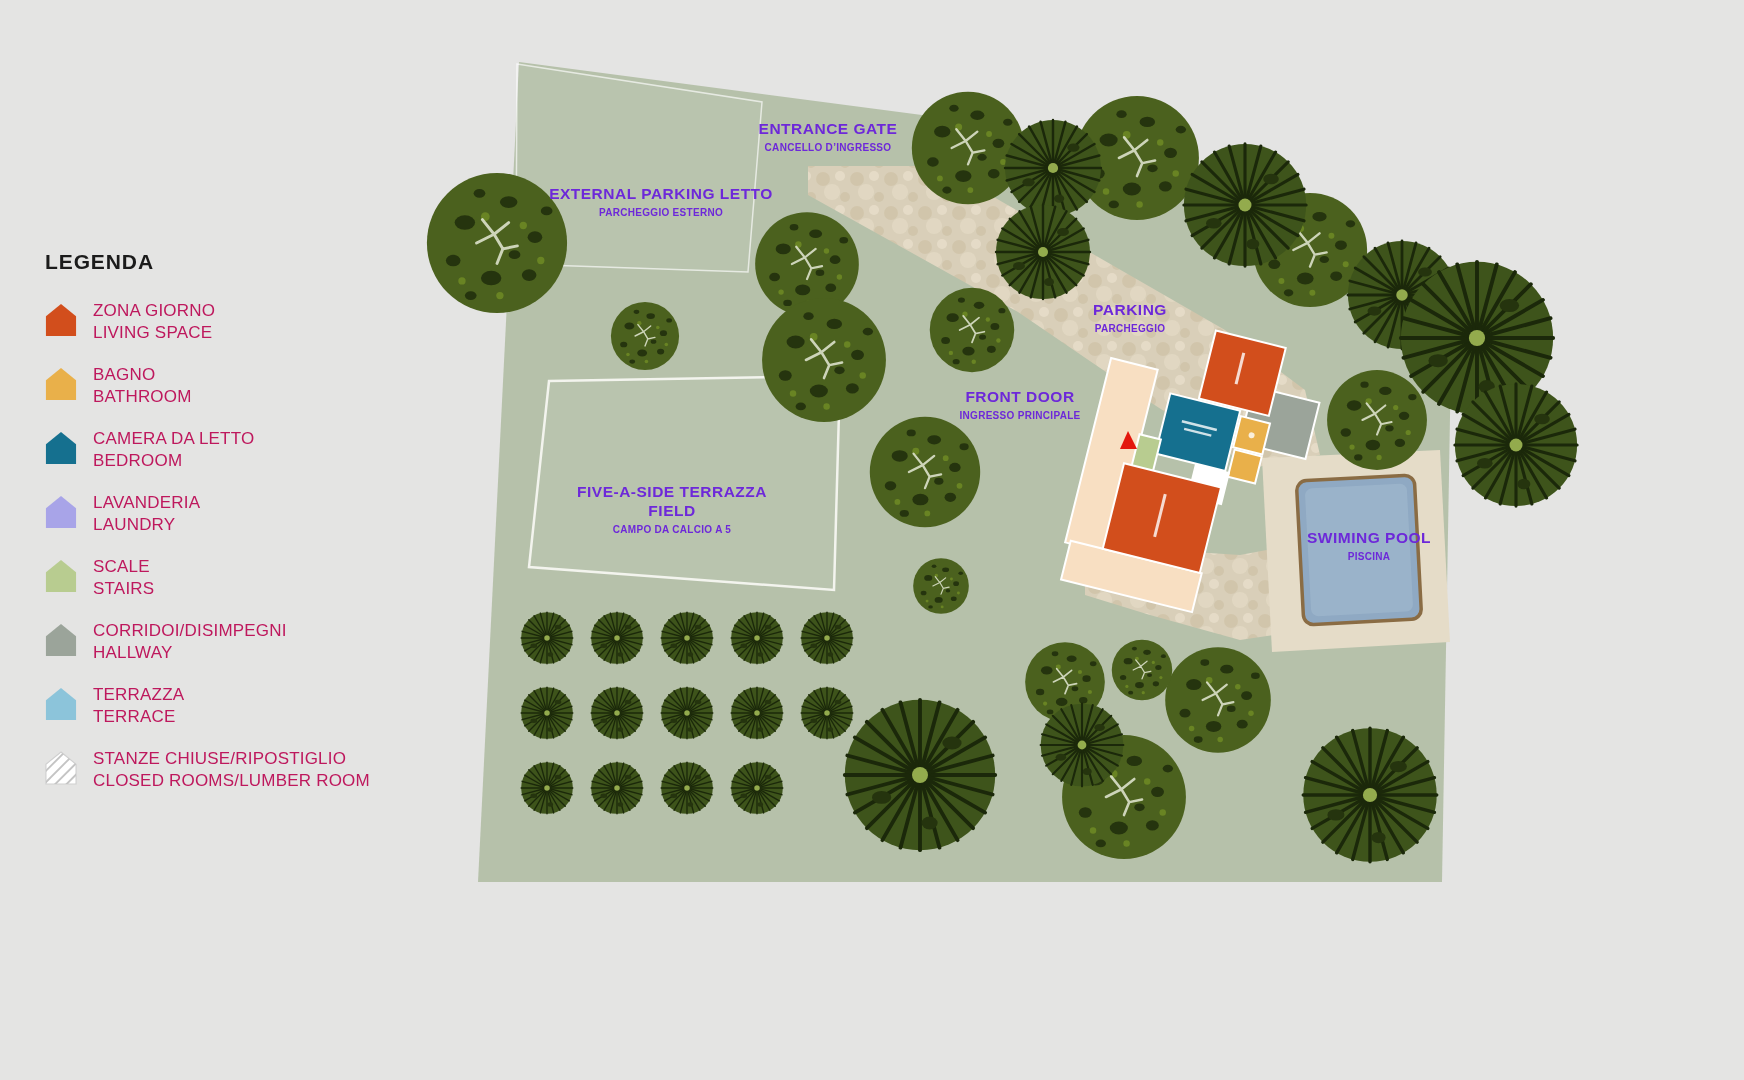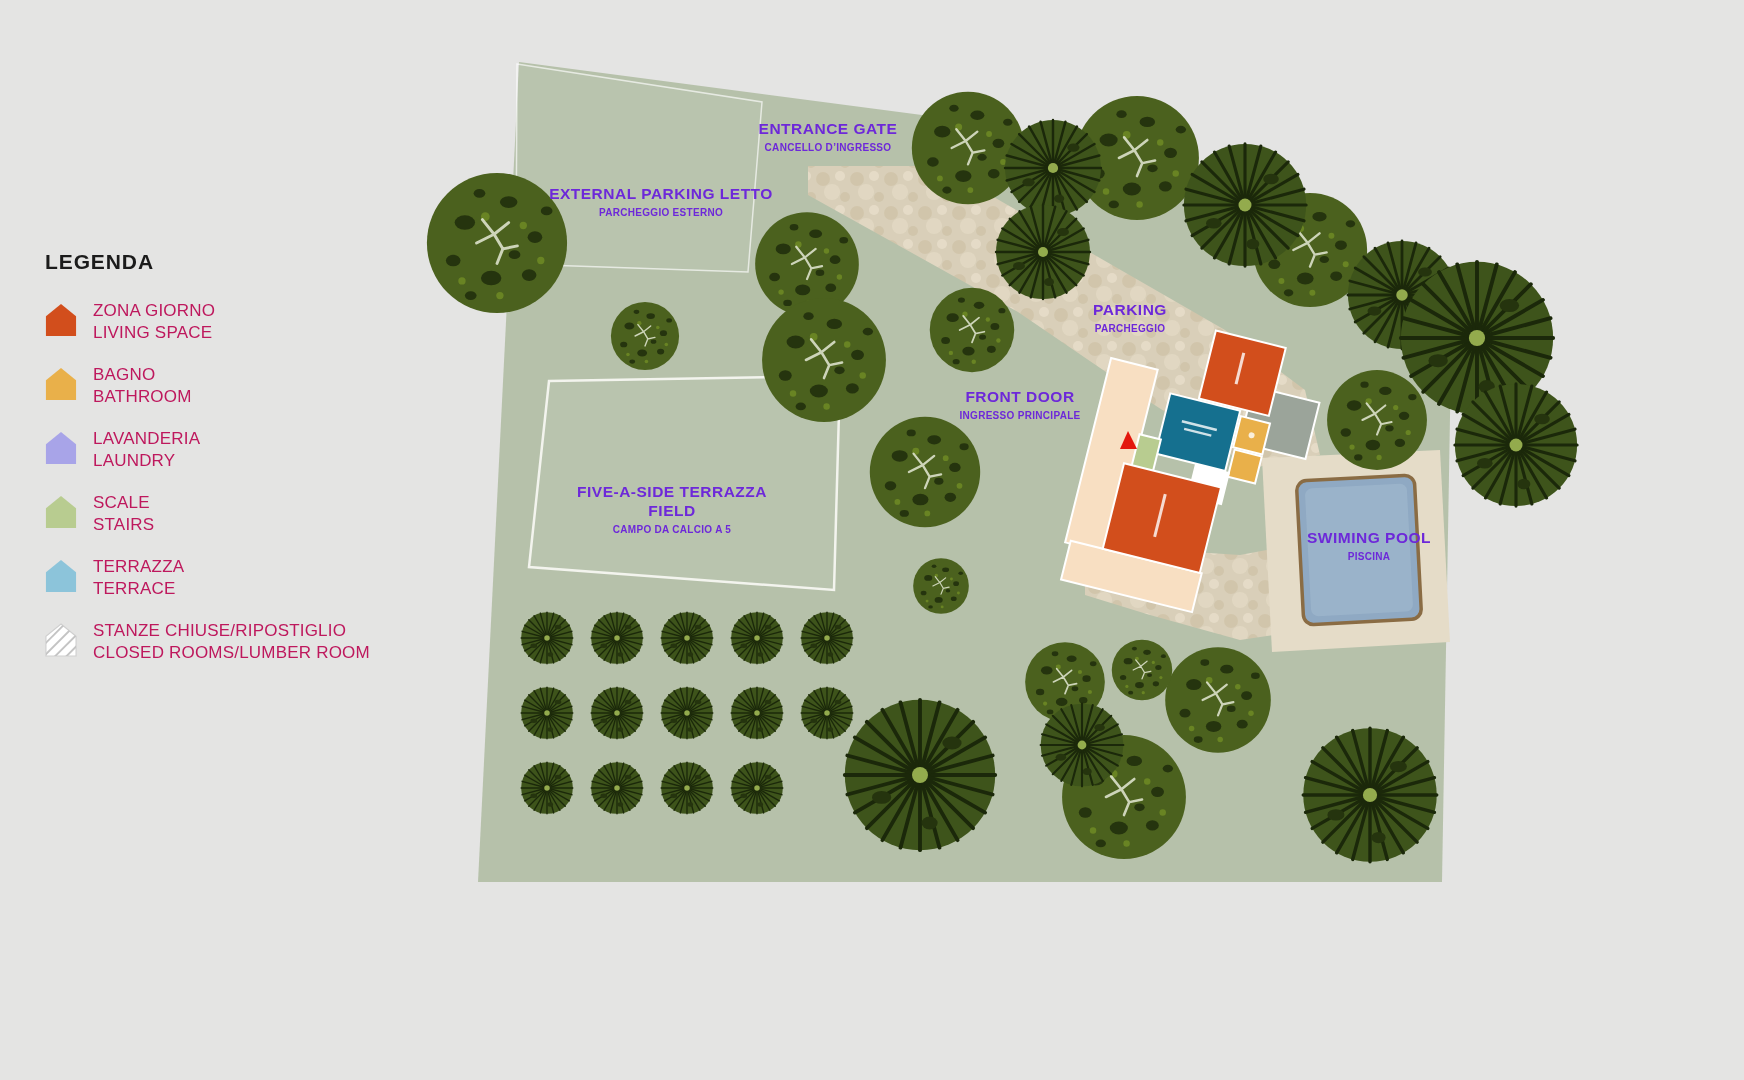--- a/index.html
+++ b/index.html
@@ -223,20 +223,29 @@
     <div class="legend-item">
       <svg class="licon" viewBox="0 0 34 36">
         <polygon points="17,1 33,14 33,35 1,35 1,14" fill="#e9b04a"></polygon>
       </svg>
       <div class="ltext">
         <div>BAGNO</div>
         <div>BATHROOM</div>
       </div>
     </div>
 
+    <div class="legend-item">
+      <svg class="licon" viewBox="0 0 34 36">
+        <polygon points="17,1 33,14 33,35 1,35 1,14" fill="#15708f"></polygon>
+      </svg>
+      <div class="ltext">
+        <div>CAMERA DA LETTO</div>
+        <div>BEDROOM</div>
+      </div>
+    </div>
 
     <div class="legend-item">
       <svg class="licon" viewBox="0 0 34 36">
         <polygon points="17,1 33,14 33,35 1,35 1,14" fill="#a8a4e8"></polygon>
       </svg>
       <div class="ltext">
         <div>LAVANDERIA</div>
         <div>LAUNDRY</div>
       </div>
     </div>
@@ -244,20 +253,29 @@
     <div class="legend-item">
       <svg class="licon" viewBox="0 0 34 36">
         <polygon points="17,1 33,14 33,35 1,35 1,14" fill="#b8cc90"></polygon>
       </svg>
       <div class="ltext">
         <div>SCALE</div>
         <div>STAIRS</div>
       </div>
     </div>
 
+    <div class="legend-item">
+      <svg class="licon" viewBox="0 0 34 36">
+        <polygon points="17,1 33,14 33,35 1,35 1,14" fill="#9ba49a"></polygon>
+      </svg>
+      <div class="ltext">
+        <div>CORRIDOI/DISIMPEGNI</div>
+        <div>HALLWAY</div>
+      </div>
+    </div>
 
 
     <div class="legend-item">
       <svg class="licon" viewBox="0 0 34 36">
         <polygon points="17,1 33,14 33,35 1,35 1,14" fill="#8cc4da"></polygon>
       </svg>
       <div class="ltext">
         <div>TERRAZZA</div>
         <div>TERRACE</div>
       </div>

